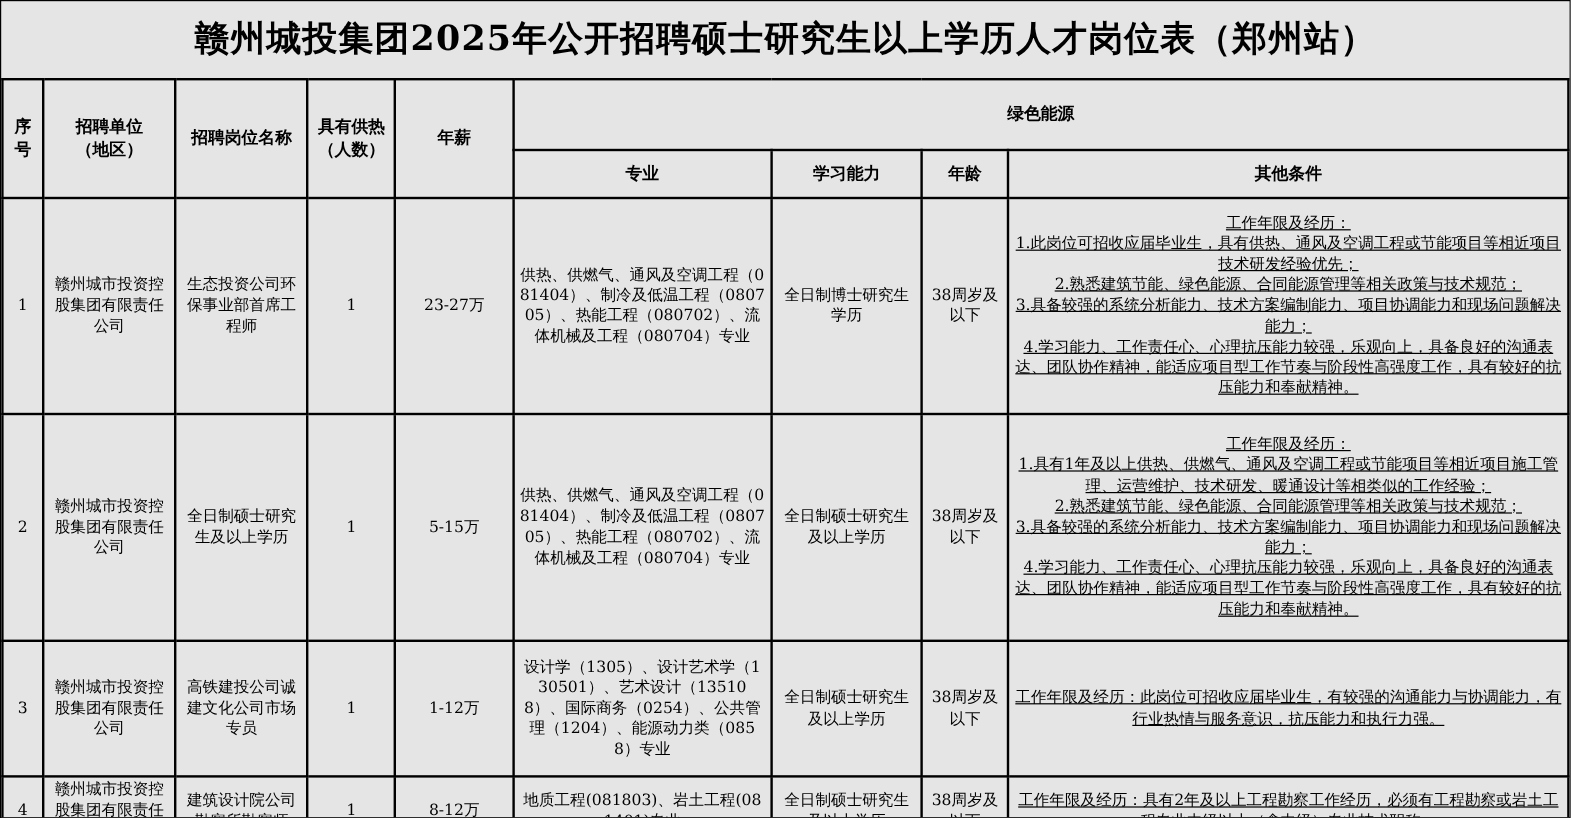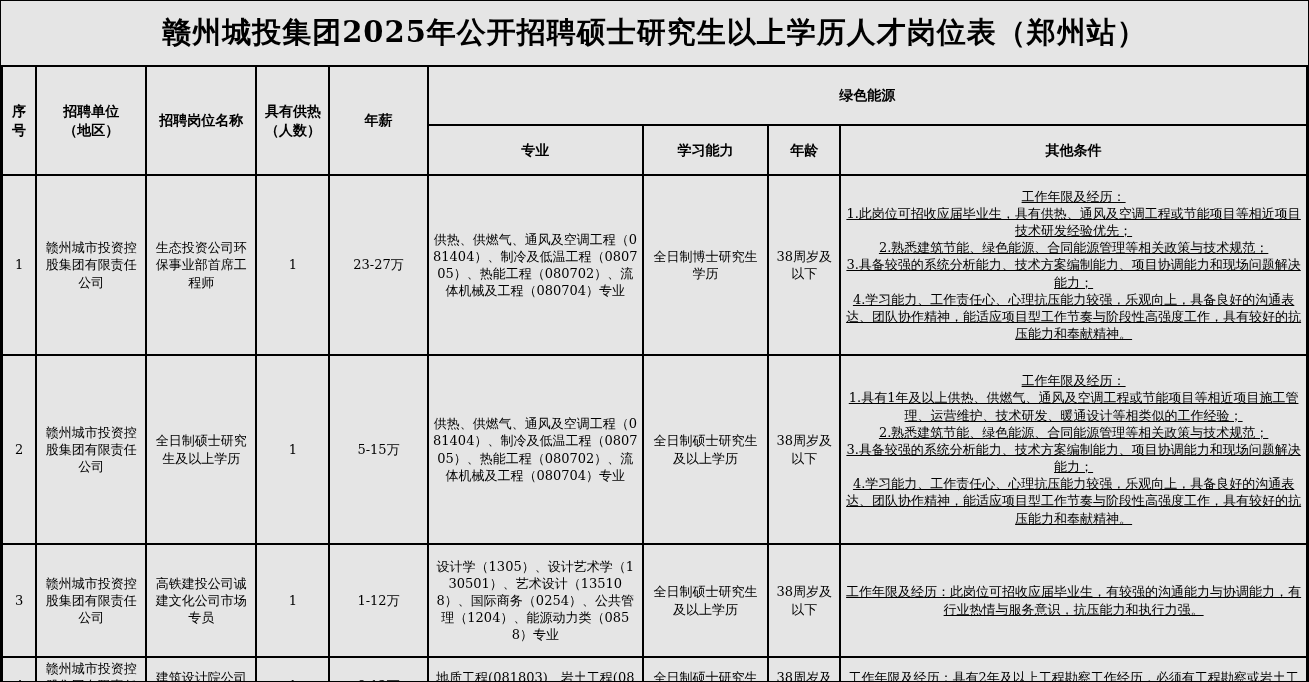--- a/index.html
+++ b/index.html
@@ -42,21 +42,21 @@
     text-align:left;
     white-space:pre-line;
     padding:2px 6px;
     text-decoration:underline;
   }
   tr.r1{height:180px;}
   tr.r2{height:189px;}
   tr.r3{height:113px;}
   tr.r4{height:51px;}
   tr.h1{height:59px;}
-  tr.h2{height:50px;margin-top:28px;}
+  tr.h2{height:40px;margin-top:28px;}
 </style>
 </head>
 <body>
 
 <div class="sheet">
   <div class="title">赣州城投集团2025年公开招聘硕士研究生以上学历人才岗位表（郑州站）</div>
 
   <table class="jobs">
     <colgroup>
       <col style="width:34px">

